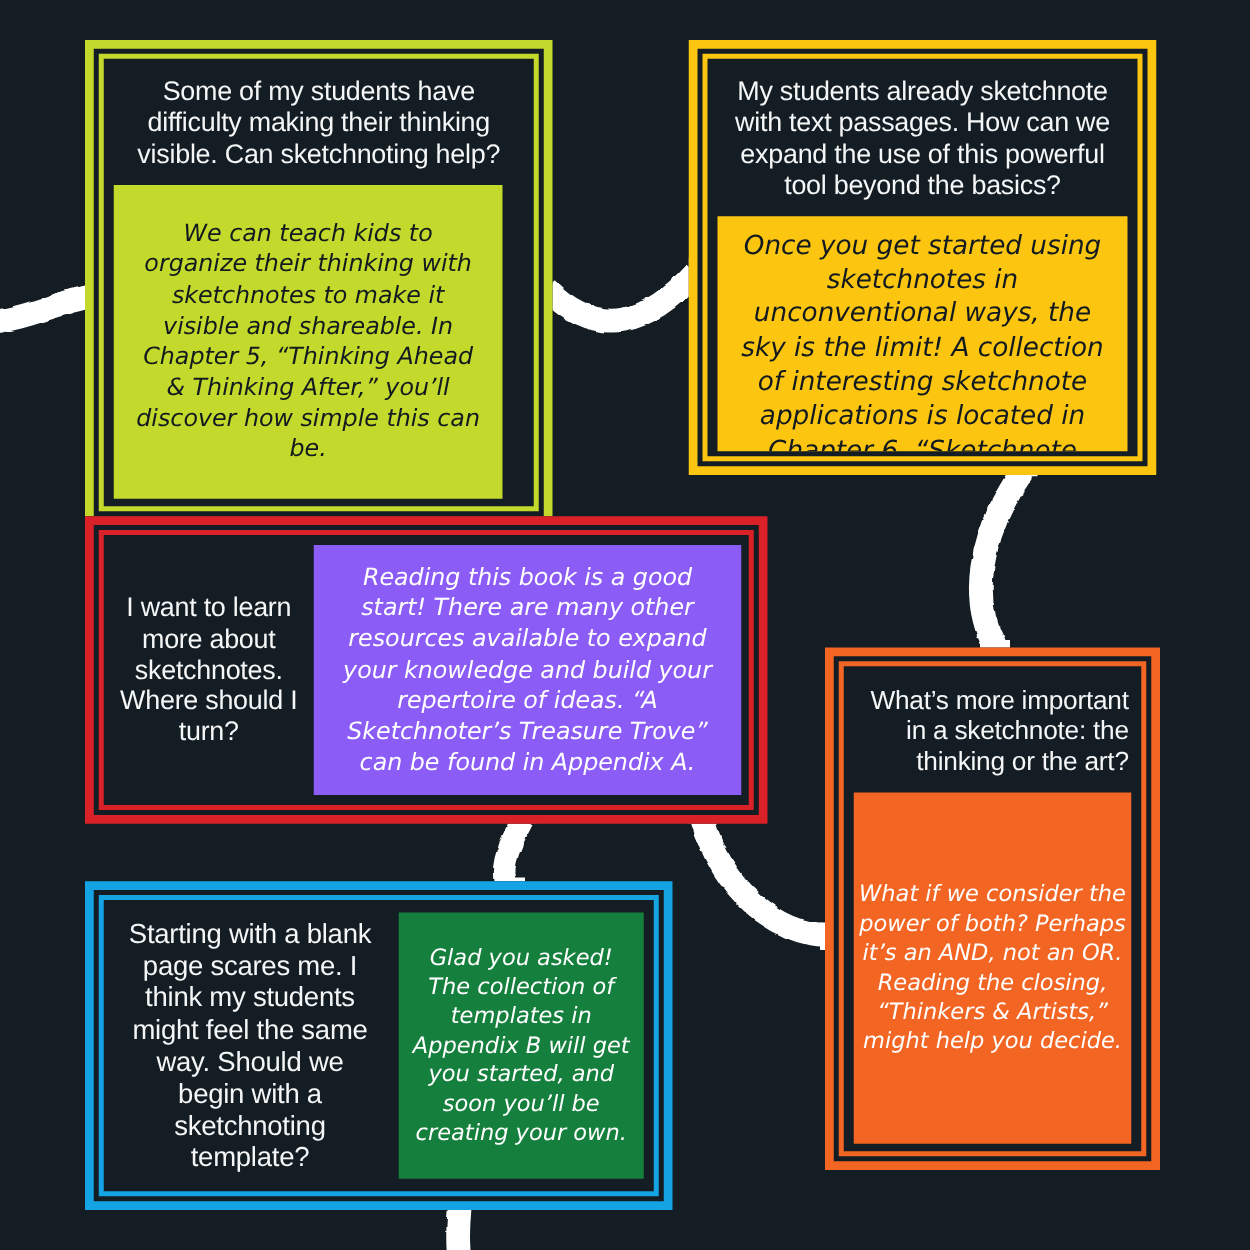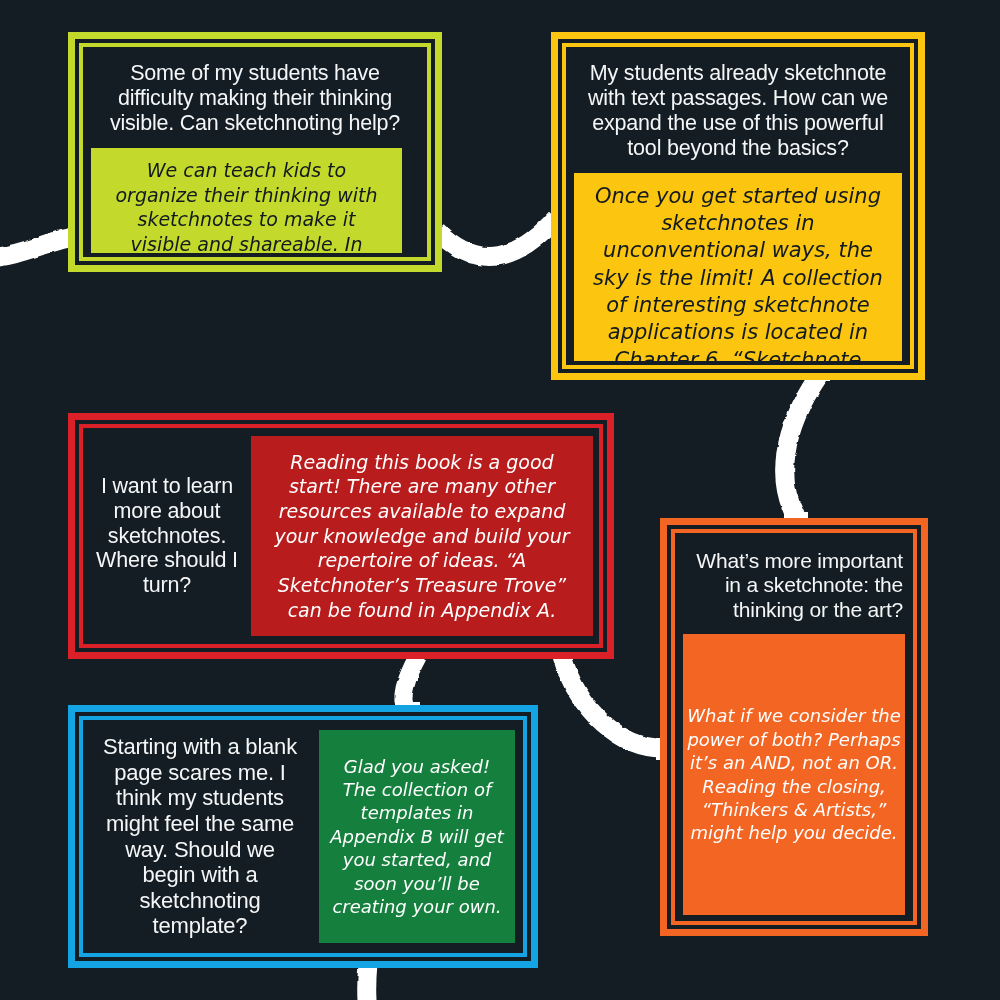--- a/index.html
+++ b/index.html
@@ -68,21 +68,21 @@
     line-height: 1.3;
     text-align: center;
     box-sizing: border-box;
     display: flex;
     align-items: center;
     justify-content: center;
   }
   .answer span { display: block; width: 100%; }
 
   
-  #card-green { left: 68px; top: 32px; width: 374px; height: 240px; }
+  #card-green { left: 68px; top: 32px; width: 374px; height: 388px; }
   #card-green .frame-outer { border-color: #c3d92b; }
   #card-green .frame-inner { border-color: #c3d92b; }
   #card-green .question { padding: 10px 6px 12px 6px; font-size: 21.5px; }
   #card-green .answer {
     background: #c3d92b; color: #121a20;
     flex: 1 1 auto; font-size: 19px; padding: 10px 14px;
     margin: 0 21px 2px 4px;
   }
 
   
@@ -99,21 +99,21 @@
   
   #card-red { left: 68px; top: 413px; width: 546px; height: 246px; }
   #card-red .frame-outer { border-color: #da2128; }
   #card-red .frame-inner { border-color: #da2128; }
   #card-red .question {
     flex: 0 0 160px; font-size: 21.5px;
     display: flex; align-items: center; justify-content: center;
     padding: 4px 8px;
   }
   #card-red .answer {
-    background: #b91c1c; color: #ffffff;
+    background: #8b5cf6; color: #ffffff;
     flex: 1 1 auto; font-size: 19px; padding: 8px 12px;
     margin: 4px 2px 4px 4px;
   }
 
   
   #card-orange { left: 660px; top: 518px; width: 268px; height: 418px; }
   #card-orange .frame-outer { border-color: #f26522; }
   #card-orange .frame-inner { border-color: #f26522; }
   #card-orange .question { padding: 12px 6px 12px 6px; font-size: 21px; text-align: right; }
   #card-orange .answer {

